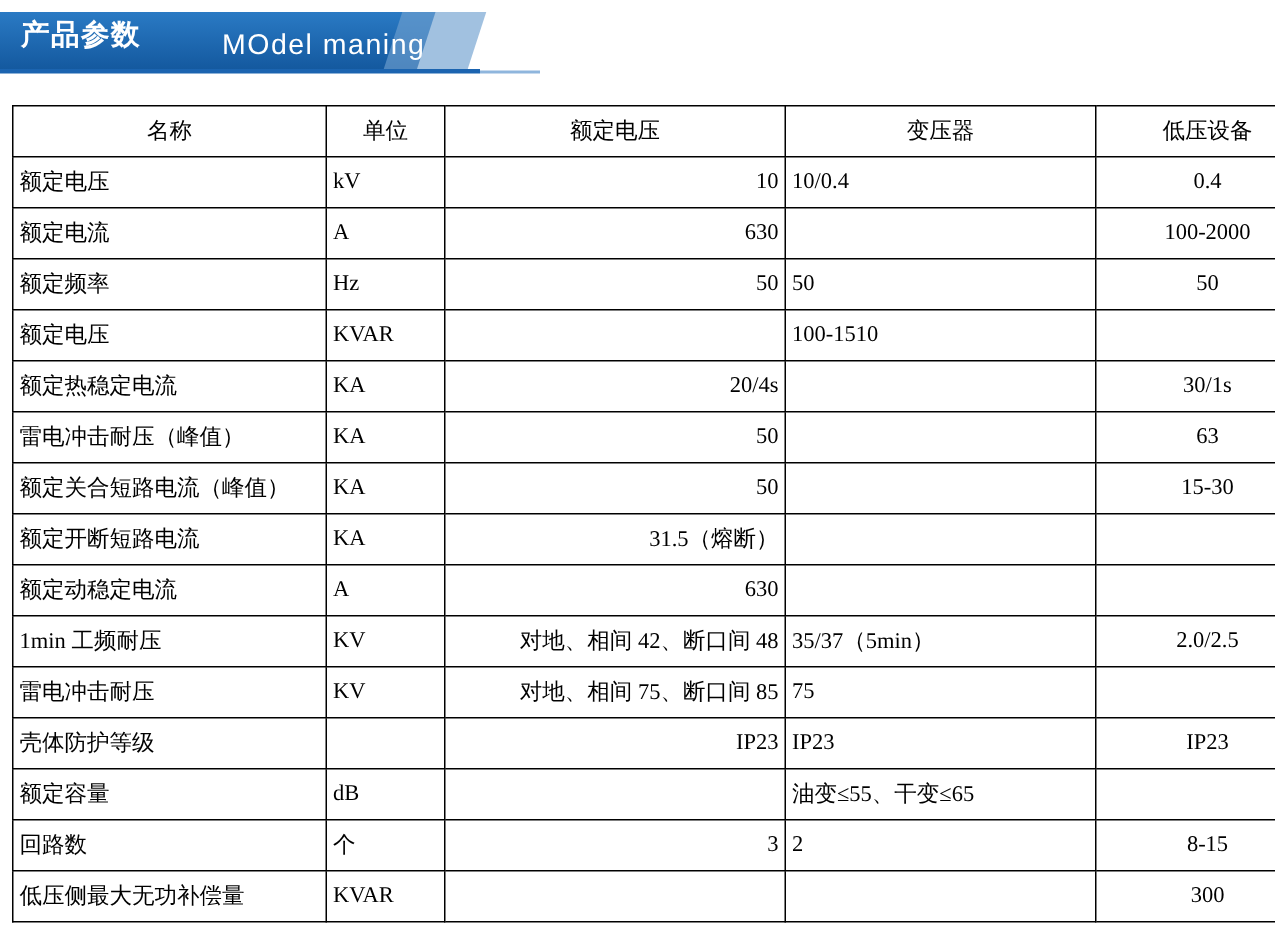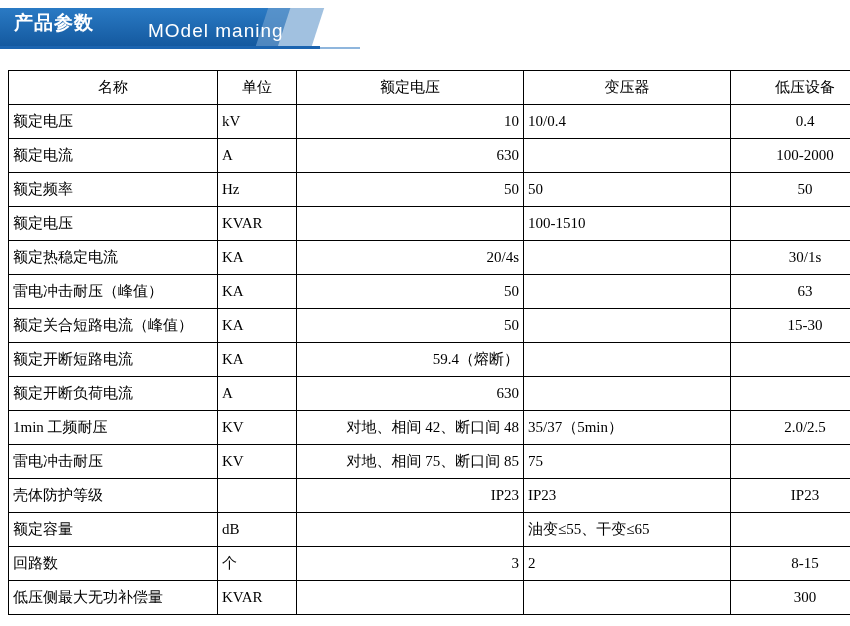--- a/index.html
+++ b/index.html
@@ -181,26 +181,26 @@
       <tr>
         <td class="c-name">额定关合短路电流（峰值）</td>
         <td class="c-unit">KA</td>
         <td class="c-hv num">50</td>
         <td class="c-tr num"></td>
         <td class="c-lv num">15-30</td>
       </tr>
       <tr>
         <td class="c-name">额定开断短路电流</td>
         <td class="c-unit">KA</td>
-        <td class="c-hv num">59.4（熔断）</td>
-        <td class="c-tr num"></td>
-        <td class="c-lv num"></td>
-      </tr>
-      <tr>
-        <td class="c-name">额定开断负荷电流</td>
+        <td class="c-hv num">31.5（熔断）</td>
+        <td class="c-tr num"></td>
+        <td class="c-lv num"></td>
+      </tr>
+      <tr>
+        <td class="c-name">额定动稳定电流</td>
         <td class="c-unit">A</td>
         <td class="c-hv num">630</td>
         <td class="c-tr num"></td>
         <td class="c-lv num"></td>
       </tr>
       <tr>
         <td class="c-name">1min 工频耐压</td>
         <td class="c-unit">KV</td>
         <td class="c-hv">对地、相间 42、断口间 48</td>
         <td class="c-tr">35/37（5min）</td>

